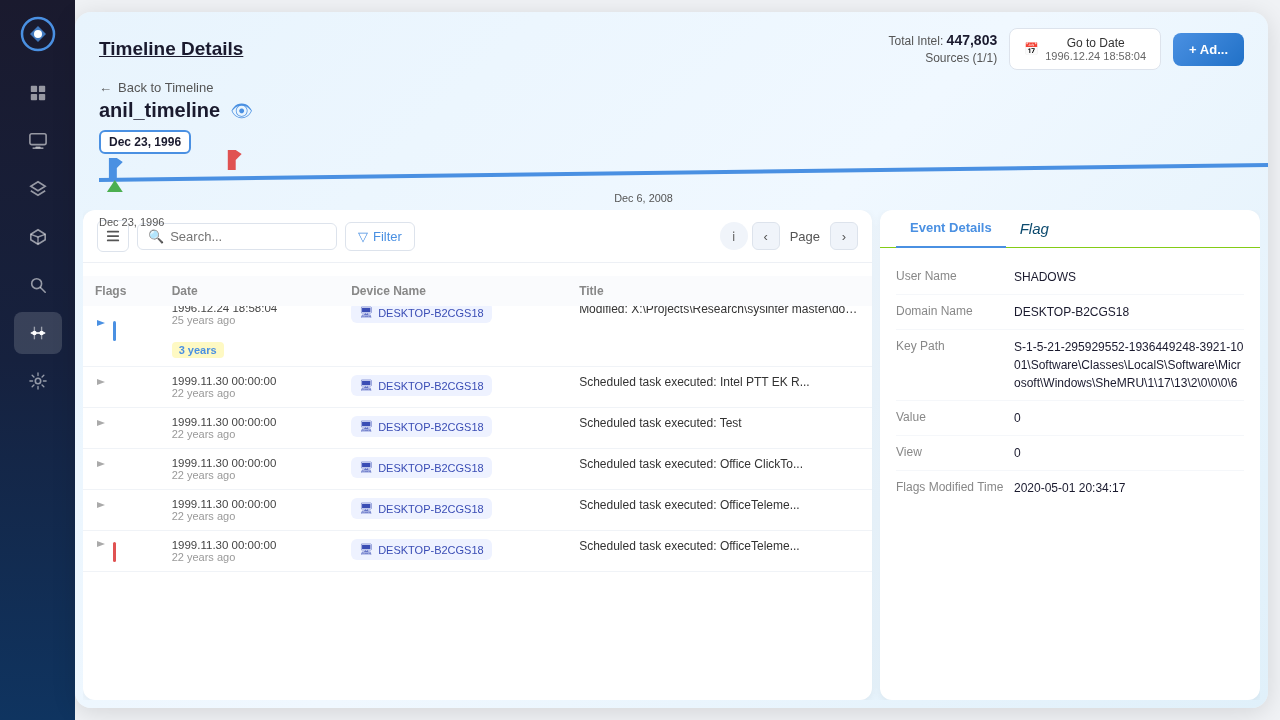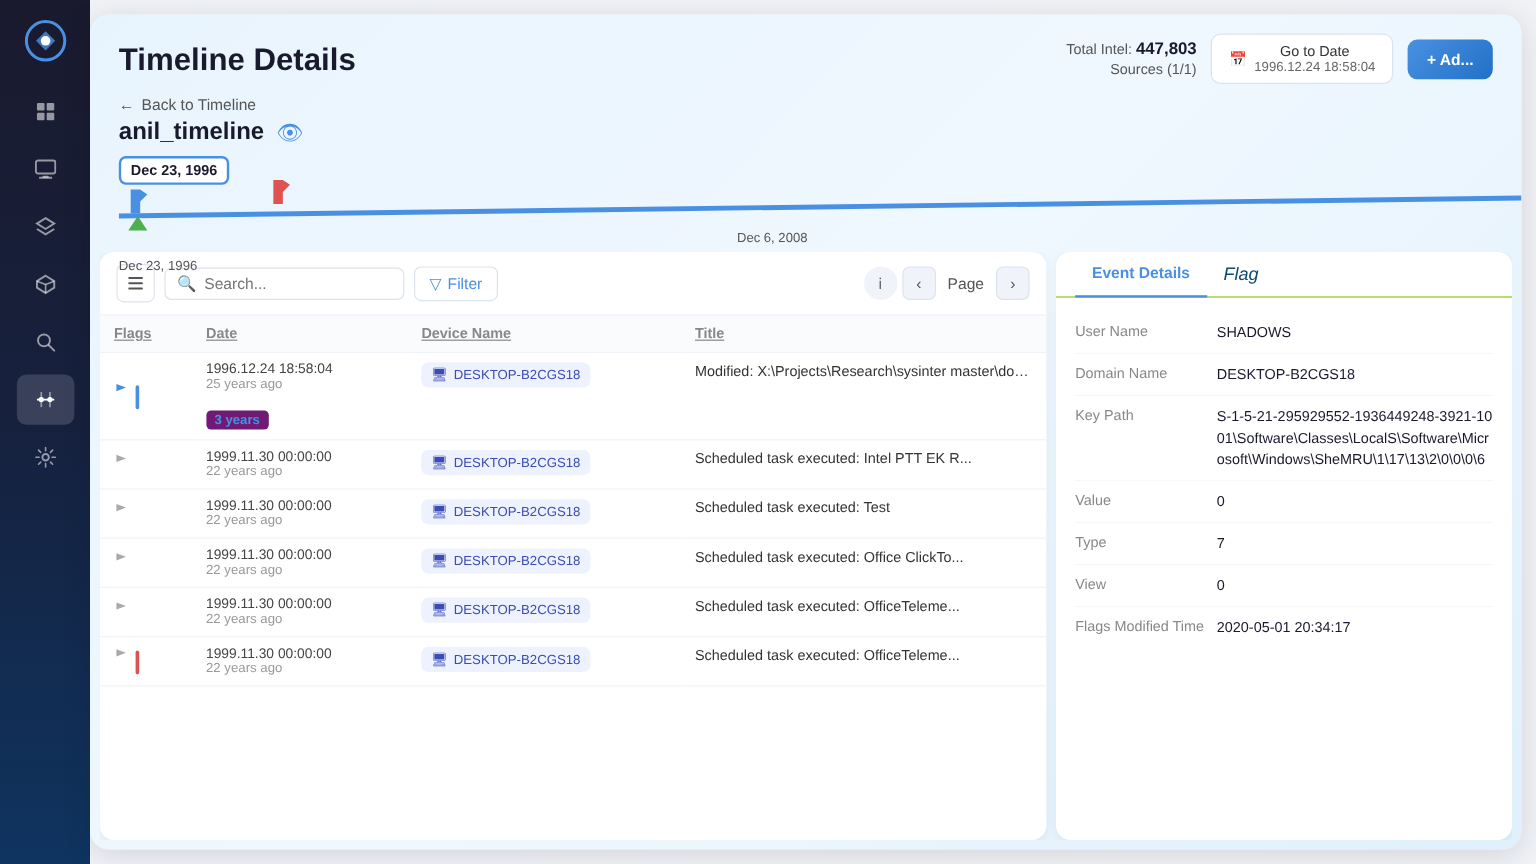--- a/index.html
+++ b/index.html
@@ -59,23 +59,24 @@
 
     
     .header {
       padding: 16px 24px 10px;
       display: flex;
       align-items: center;
       justify-content: space-between;
       flex-shrink: 0;
     }
     .header-left h1 {
-      font-size: 26px;
+      font-size: 19px;
       font-weight: 700;
       color: #1a1a2e;
+      text-decoration: underline;
     }
     .header-right {
       display: flex;
       align-items: center;
       gap: 12px;
     }
     .total-events {
       text-align: right;
       font-size: 12px;
       color: #555;
@@ -275,22 +276,21 @@
     }
     thead th {
       text-align: left;
       padding: 8px 12px;
       color: #888;
       font-weight: 600;
       font-size: 12px;
       border-bottom: 1px solid #edf0f5;
       background: #fafbfd;
       position: sticky;
-      top: 0;
-      text-decoration: underline;
+      top: 13px;
     }
     tbody tr {
       border-bottom: 1px solid #f0f3f7;
     }
     tbody td {
       padding: 8px 12px;
       vertical-align: top;
       color: #333;
     }
 
@@ -513,21 +513,21 @@
               <th>Date</th>
               <th>Device Name</th>
               <th>Title</th>
             </tr>
           </thead>
           <tbody id="table-body">
           <tr>
                 <td style="vertical-align: middle;"><svg width="14" height="16" viewBox="0 0 14 16" fill="#4a90e2">
                     <path d="M2 1 L2 15 M2 1 L10 4 L2 7"></path>
                   </svg><span style="display:inline-block;width:3px;height:20px;background:#4a90e2;border-radius:2px;margin-left:4px;vertical-align:middle;"></span></td>
-                <td><div style="font-size:11.5px;color:#444;">1996.12.24 18:58:04</div><div style="color:#999;font-size:11px;">25 years ago</div><br><span style="display:inline-block;background:#701a75;color:#4a90e2;border-radius:4px;padding:2px 7px;font-size:11px;font-weight:600;margin-top:2px;">3 years</span></td>
+                <td><div style="font-size:11.5px;color:#444;">1996.12.24 18:58:04</div><div style="color:#999;font-size:11px;">25 years ago</div><br><span style="display:inline-block;background:#fef9c3;color:#4a90e2;border-radius:4px;padding:2px 7px;font-size:11px;font-weight:600;margin-top:2px;">3 years</span></td>
                 <td><span style="display:inline-flex;align-items:center;gap:5px;background:#eef2ff;border-radius:6px;padding:4px 8px;font-size:11px;color:#3a4db5;white-space:nowrap;"><span style="font-size:11px;">🖥</span>DESKTOP-B2CGS18</span></td>
                 <td style="color: rgb(51, 51, 51); font-size: 12px; max-width: 220px; overflow: hidden; text-overflow: ellipsis; white-space: nowrap;">Modified: X:\Projects\Research\sysinter master\download.sysinternals.com\File...</td>
               </tr>
               <tr>
                 <td style="vertical-align: middle;"><svg width="14" height="16" viewBox="0 0 14 16" fill="#aaa">
                     <path d="M2 1 L2 15 M2 1 L10 4 L2 7"></path>
                   </svg></td>
                 <td>
                   <div style="font-size:11.5px;color:#444;">1999.11.30 00:00:00</div>
                   <div style="color:#999;font-size:11px;">22 years ago</div>
@@ -600,24 +600,20 @@
   </div>
           <div class="detail-row">
     <div class="detail-key">Key Path</div>
     <div class="detail-value">S-1-5-21-295929552-1936449248-3921-1001\Software\Classes\LocalS\Software\Microsoft\Windows\SheMRU\1\17\13\2\0\0\0\6</div>
   </div>
           <div class="detail-row">
     <div class="detail-key">Value</div>
     <div class="detail-value">0</div>
   </div>
           <div class="detail-row">
-    <div class="detail-key">Type</div>
-    <div class="detail-value">7</div>
-  </div>
-          <div class="detail-row">
     <div class="detail-key">View</div>
     <div class="detail-value">0</div>
   </div>
           <div class="detail-row">
     <div class="detail-key">Flags Modified Time</div>
     <div class="detail-value">2020-05-01 20:34:17</div>
   </div>
         </div>
     </div>
 

